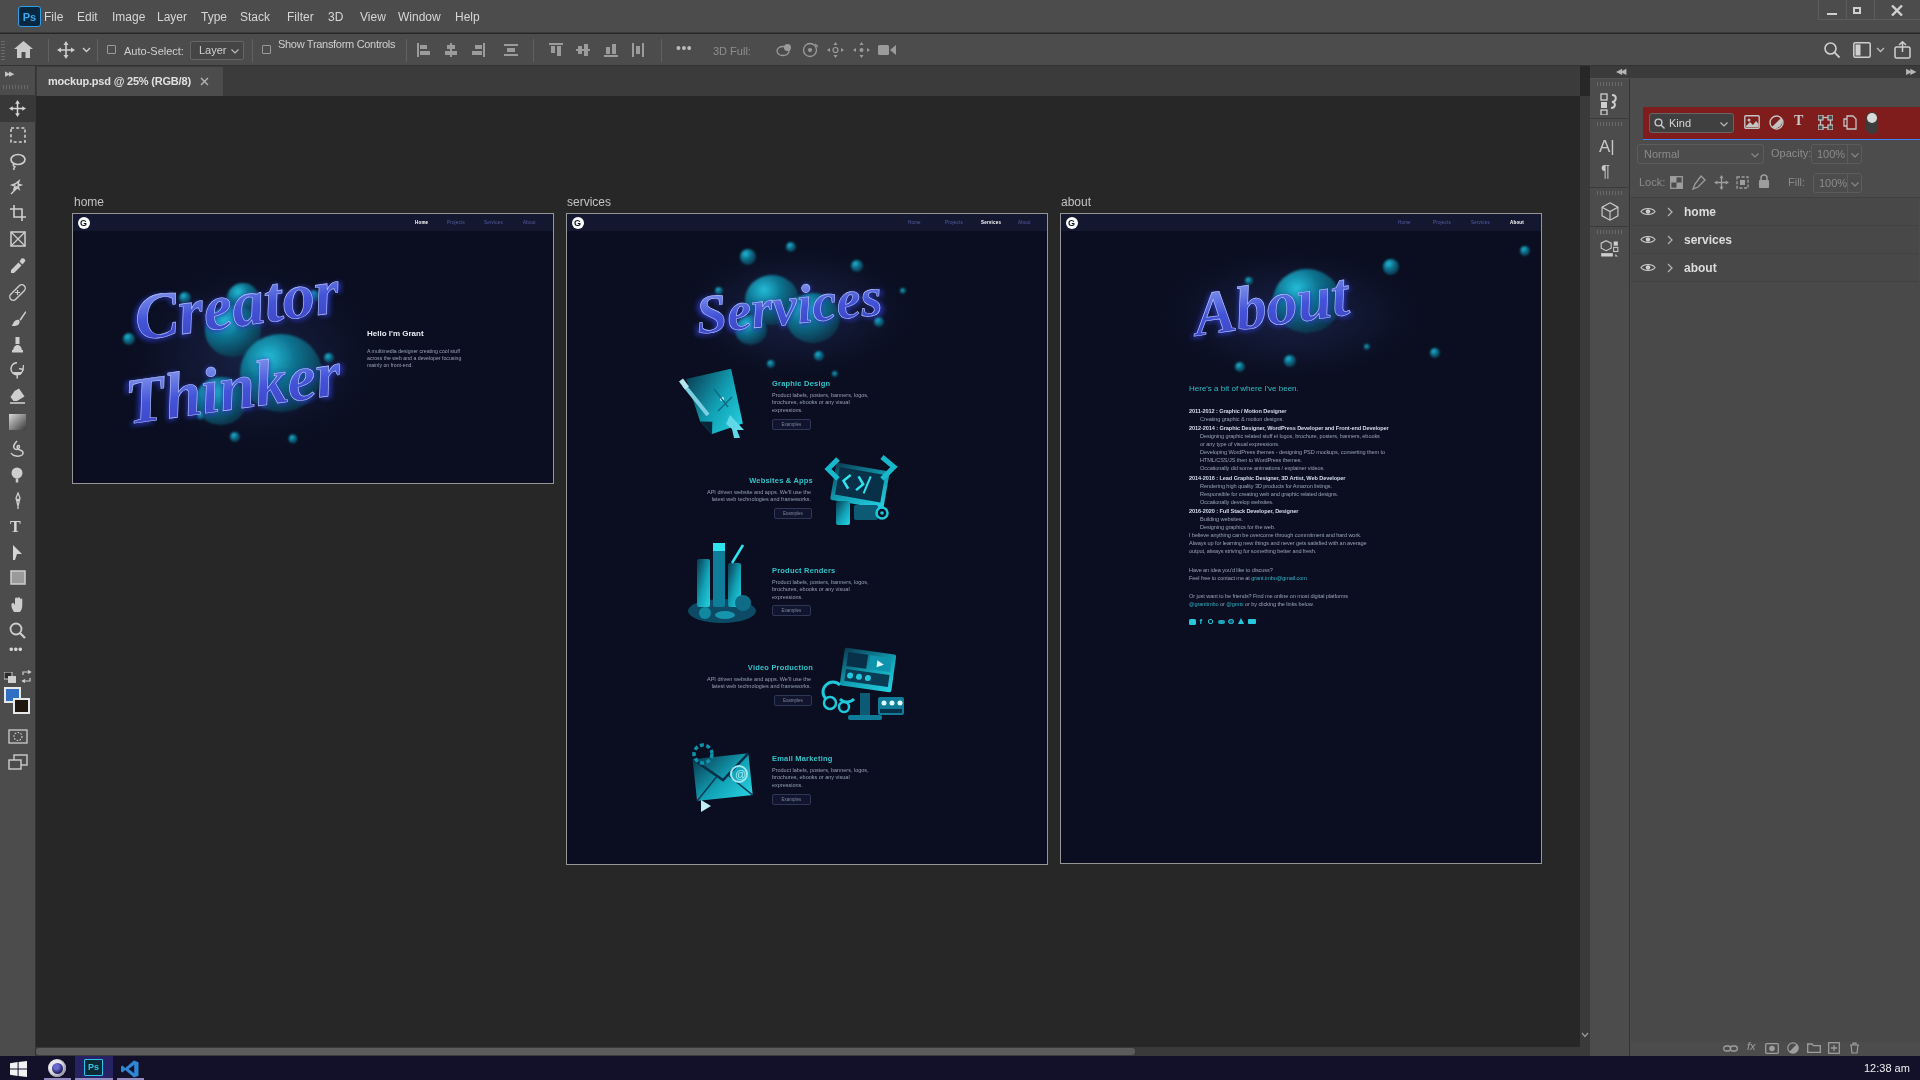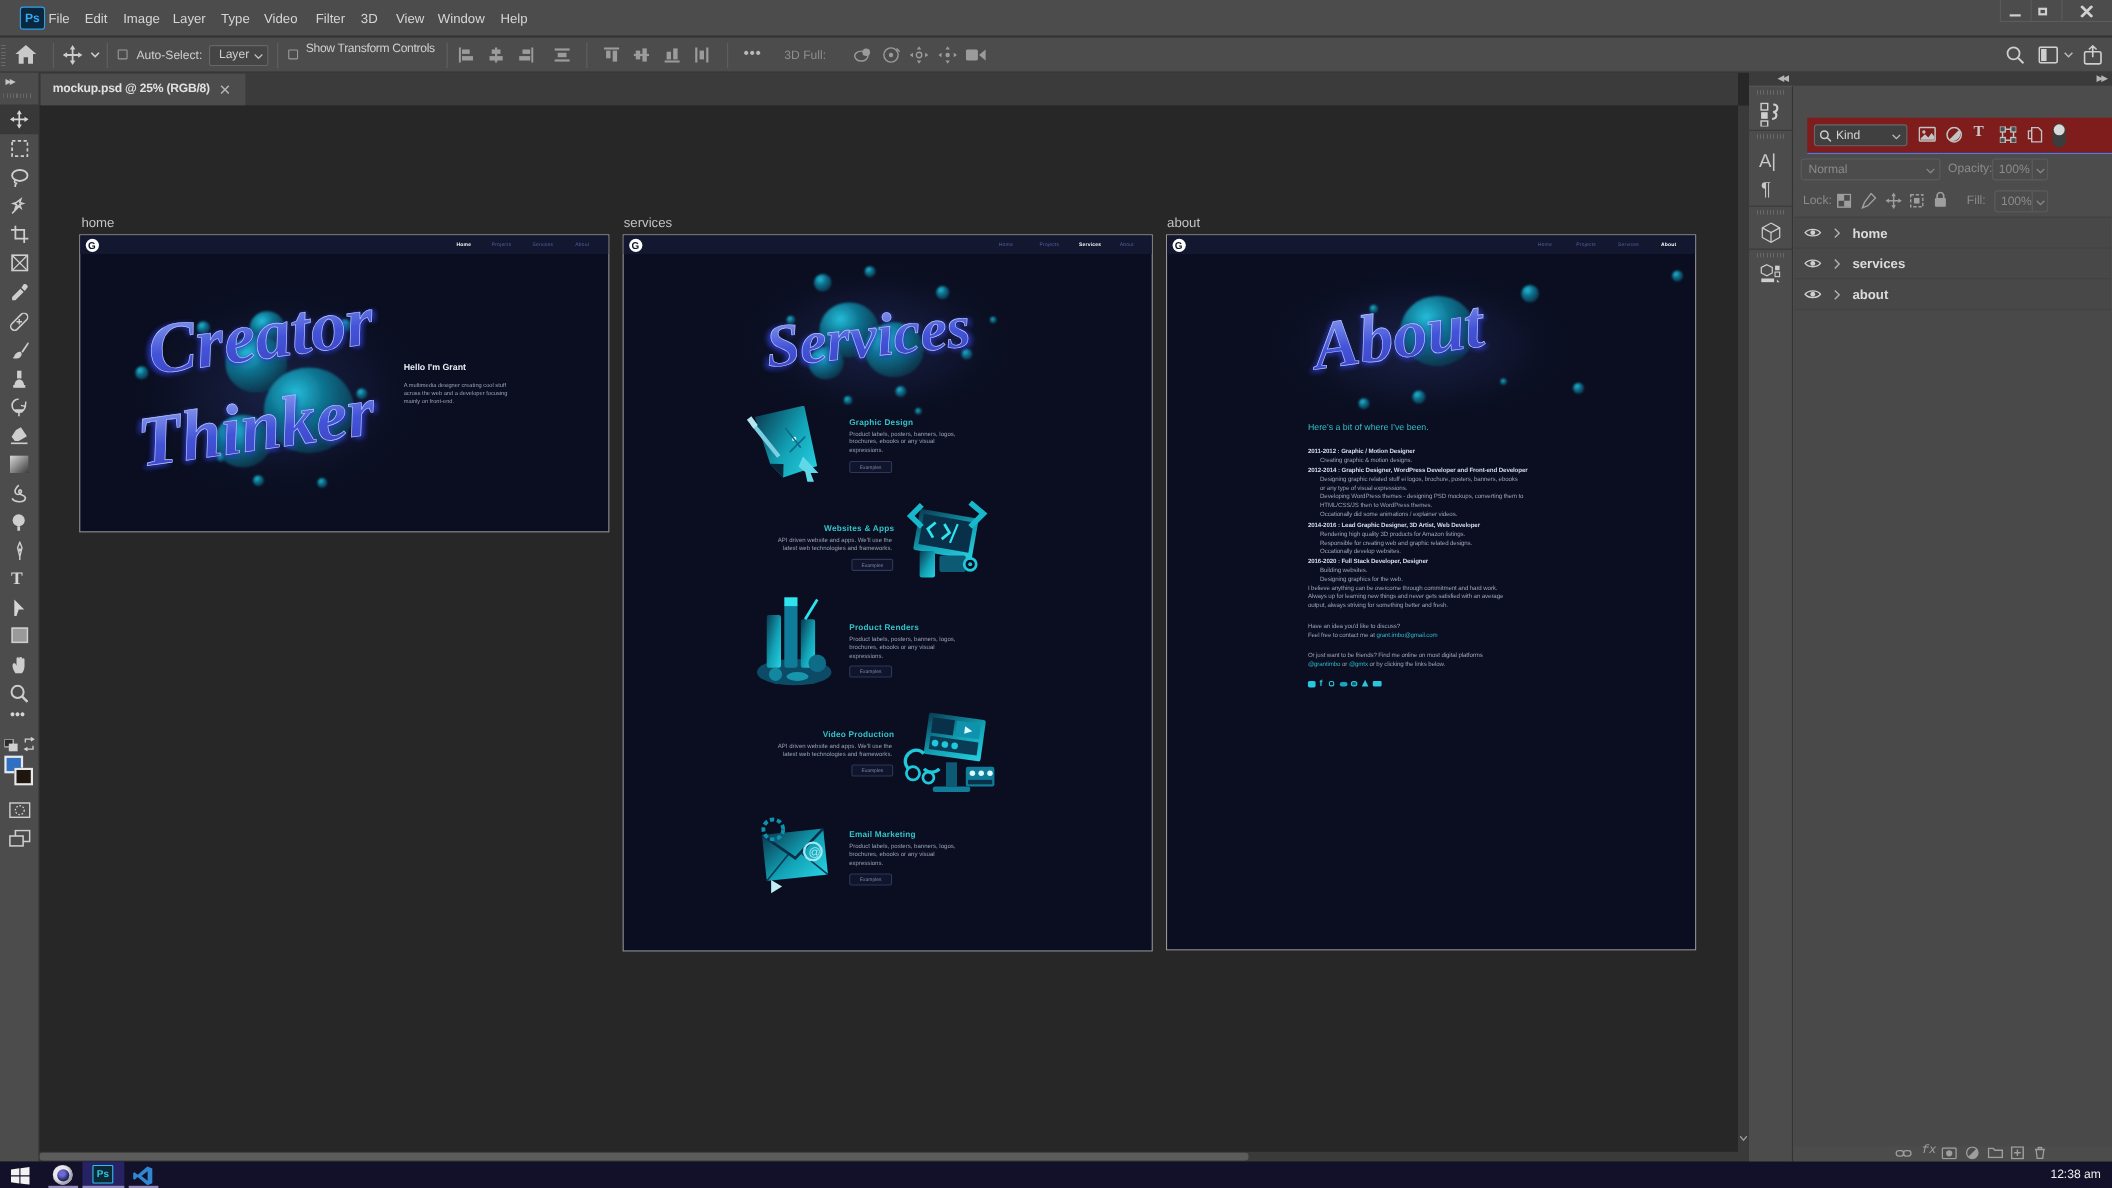--- a/index.html
+++ b/index.html
@@ -33,21 +33,21 @@
 </style></head>
 <body>
 
 <div id="menubar">
   <div class="abs" style="left:18px;top:6px;width:23px;height:21px;background:#0a2740;border:1px solid #2f9fe8;border-radius:3px;color:#37abf0;font-size:11px;font-weight:bold;text-align:center;line-height:20px">Ps</div>
   <span class="mi" style="left:44px">File</span>
   <span class="mi" style="left:77px">Edit</span>
   <span class="mi" style="left:112px">Image</span>
   <span class="mi" style="left:157px">Layer</span>
   <span class="mi" style="left:201px">Type</span>
-  <span class="mi" style="left:240px">Video</span>
+  <span class="mi" style="left:240px">Stack</span>
   <span class="mi" style="left:287px">Filter</span>
   <span class="mi" style="left:328px">3D</span>
   <span class="mi" style="left:360px">View</span>
   <span class="mi" style="left:398px">Window</span>
   <span class="mi" style="left:455px">Help</span>
 
   <span class="abs" style="left:1818px;top:0;width:1px;height:19px;background:#5c5c5c"></span>
   <span class="abs" style="left:1846px;top:0;width:1px;height:19px;background:#5c5c5c"></span>
   <span class="abs" style="left:1874px;top:0;width:1px;height:19px;background:#5c5c5c"></span>
   <span class="abs" style="left:1818px;top:19px;width:102px;height:1px;background:#5c5c5c"></span>
@@ -690,21 +690,21 @@
         </svg>
       <span class="abs" style="left:53px;top:7px;color:#dcdcdc;font-size:12px;font-weight:bold">about</span>
     </div>
     <div class="abs" style="left:0;top:204px;width:289px;height:760px;background:#494949"></div>
 
     <div class="abs" style="left:0;top:964px;width:289px;height:14px;background:#4c4c4c">
       <svg class="abs" style="left:92px;top:2px" width="15" height="9" viewBox="0 0 15 9">
           <rect x="0.7" y="2" width="7" height="5" rx="2.5" fill="none" stroke="#9e9e9e" stroke-width="1.3"></rect>
           <rect x="7.3" y="2" width="7" height="5" rx="2.5" fill="none" stroke="#9e9e9e" stroke-width="1.3"></rect>
         </svg>
-      <span class="abs" style="left:116px;top:-2px;color:#9e9e9e;font-size:11px;font-style:italic;font-family:Liberation Mono, monospace">fx</span>
+      <span class="abs" style="left:116px;top:-2px;color:#9e9e9e;font-size:11px;font-style:italic;font-family:Liberation Sans, sans-serif">fx</span>
       <svg class="abs" style="left:134px;top:1px" width="14" height="11" viewBox="0 0 14 11">
           <rect x="0.7" y="0.7" width="12.6" height="9.6" rx="1" fill="none" stroke="#9e9e9e" stroke-width="1.3"></rect>
           <circle cx="7" cy="5.5" r="2.8" fill="#9e9e9e"></circle>
         </svg>
       <svg class="abs" style="left:156px;top:0px" width="12" height="12" viewBox="0 0 12 12">
           <circle cx="6" cy="6" r="5.2" fill="none" stroke="#9e9e9e" stroke-width="1.2"></circle>
           <path d="M2.3 9.7 L9.7 2.3 A5.2 5.2 0 0 1 2.3 9.7" fill="#9e9e9e"></path>
         </svg>
       <svg class="abs" style="left:176px;top:1px" width="14" height="10" viewBox="0 0 14 10">
           <path d="M0.7 9.3 V1 H5 L6.5 2.7 H13.3 V9.3 Z" fill="none" stroke="#9e9e9e" stroke-width="1.3"></path>

